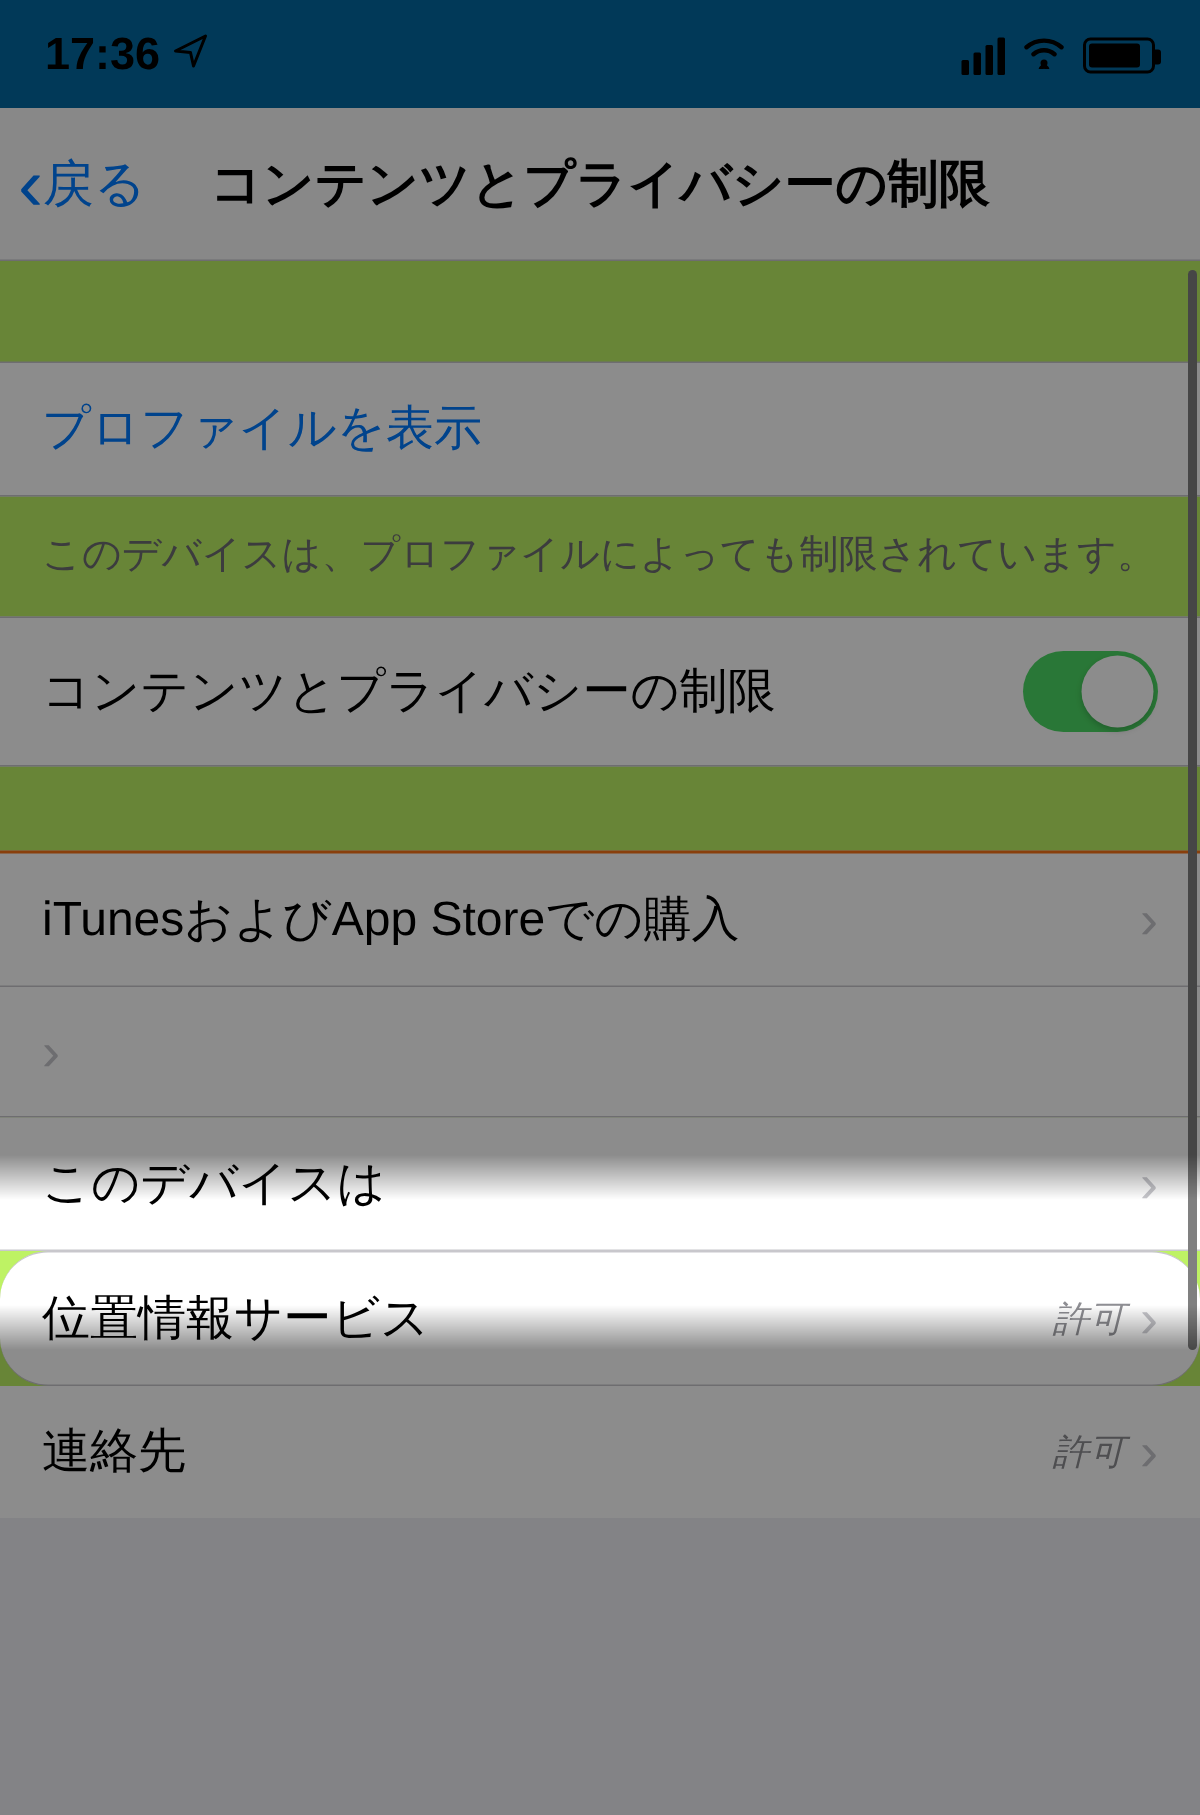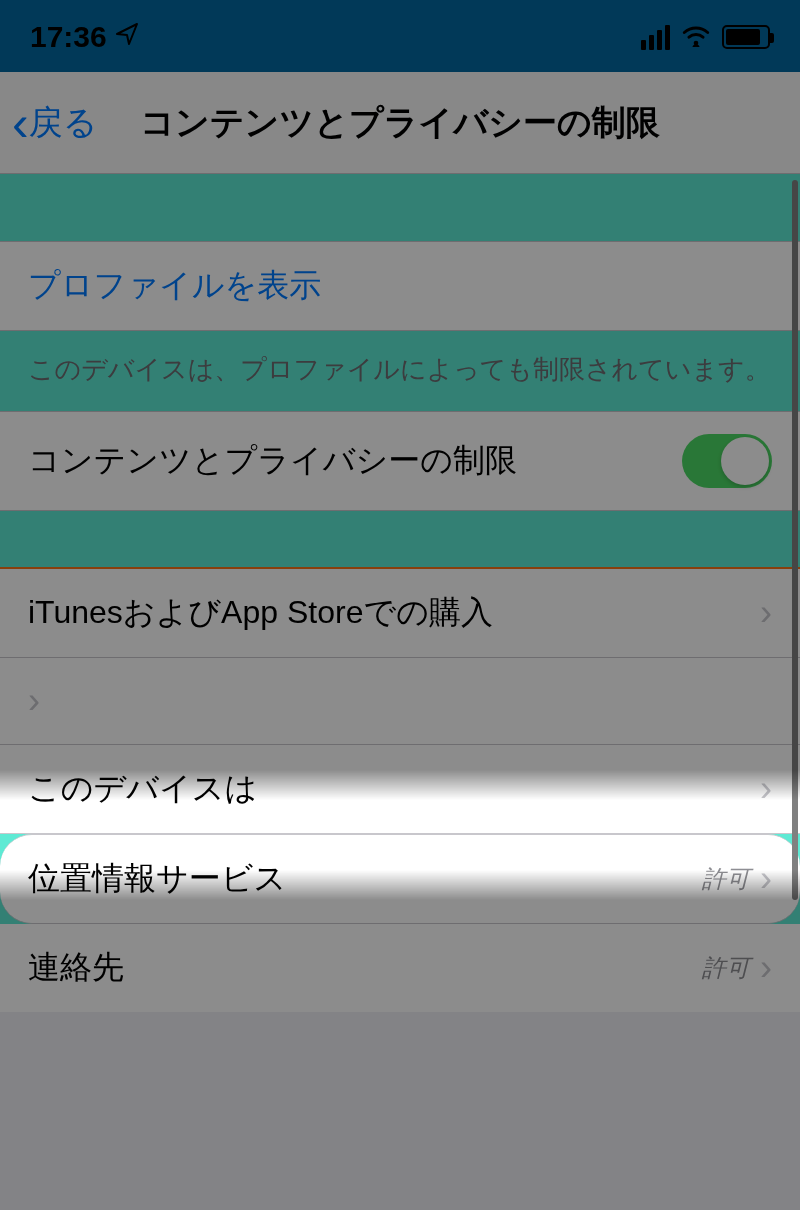--- a/index.html
+++ b/index.html
@@ -53,21 +53,21 @@
     .back-chevron { font-size: 50px; font-weight: 300; line-height: 1; margin-right: -2px; }
     .nav-title {
       position: absolute;
       left: 50%;
       transform: translateX(-50%);
       font-size: 34px;
       font-weight: 600;
       white-space: nowrap;
     }
 
-    .content { background: #5eead4; }
+    .content { background: #bef264; }
     .spacer-top { height: 68px; border-bottom: 1px solid #c8c7cc; }
 
     .row {
       background: #fff;
       padding: 22px 28px;
       font-size: 32px;
       border-bottom: 1px solid #c8c7cc;
       display: flex;
       align-items: center;
       justify-content: space-between;

